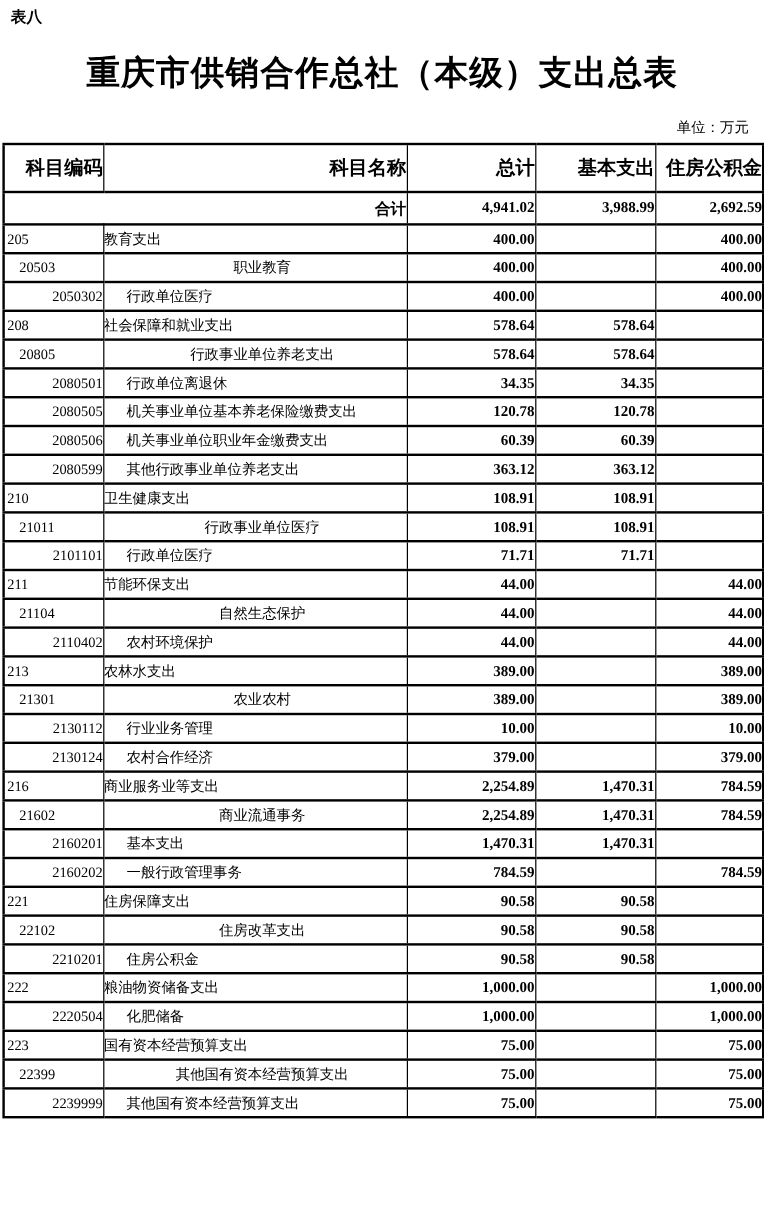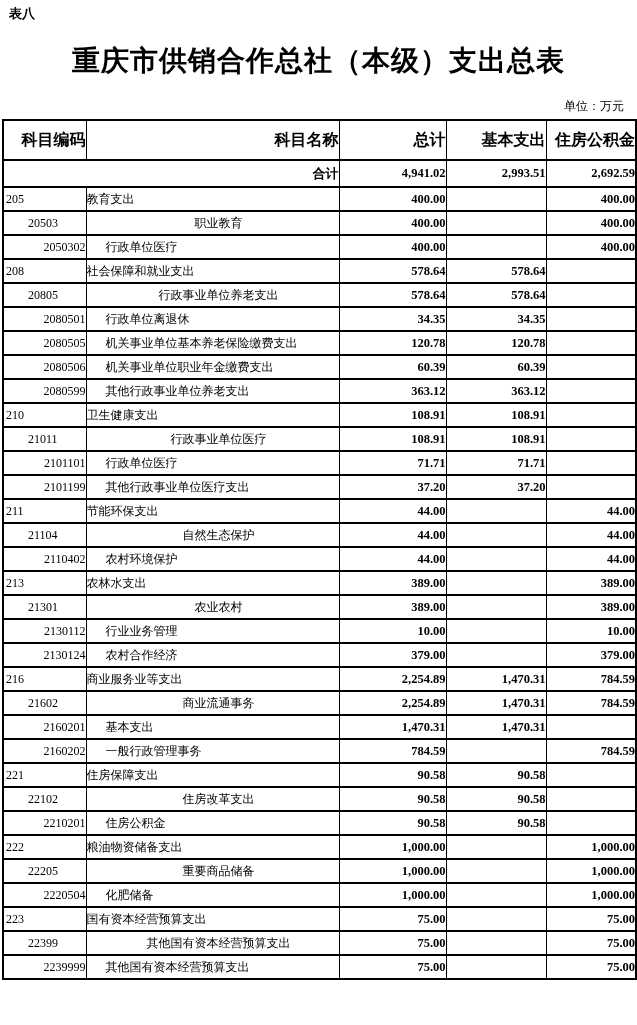--- a/index.html
+++ b/index.html
@@ -77,21 +77,21 @@
   tr.data-row td { height: 22px; }
   .num {
     text-align: right;
     padding-right: 2px;
     font-weight: bold;
     font-size: 12.5px;
     font-family: "Liberation Serif", serif;
   }
   .code-cell, .name-cell { font-size: 12px; }
   tr.lvl1 .code-cell { padding-left: 2px; }
-  tr.lvl2 .code-cell { padding-left: 24px; }
+  tr.lvl2 .code-cell { padding-left: 12px; }
   tr.lvl3 .code-cell { padding-left: 12px; text-align: right; }
   tr.lvl1 .name-cell { padding-left: 0; }
   tr.lvl2 .name-cell { padding-left: 12px; text-align: center; }
   tr.lvl3 .name-cell { padding-left: 19px; }
 </style>
 </head>
 <body>
 
 <div class="sheet">
 
@@ -115,21 +115,21 @@
         <th>科目名称</th>
         <th>总计</th>
         <th>基本支出</th>
         <th>住房公积金</th>
       </tr>
     </thead>
     <tbody id="table-body">
       <tr class="total-row">
         <td class="total-label" colspan="2">合计</td>
         <td class="num">4,941.02</td>
-        <td class="num">2,993.51</td>
+        <td class="num">3,988.99</td>
         <td class="num">2,692.59</td>
       </tr>
     <tr class="data-row lvl1">
       <td class="code-cell">205</td>
       <td class="name-cell">教育支出</td>
       <td class="num">400.00</td>
       <td class="num"></td>
       <td class="num">400.00</td>
     </tr>
         <tr class="data-row lvl2">
@@ -202,27 +202,20 @@
       <td class="num">108.91</td>
       <td class="num"></td>
     </tr>
         <tr class="data-row lvl3">
       <td class="code-cell">2101101</td>
       <td class="name-cell">行政单位医疗</td>
       <td class="num">71.71</td>
       <td class="num">71.71</td>
       <td class="num"></td>
     </tr>
-        <tr class="data-row lvl3">
-      <td class="code-cell">2101199</td>
-      <td class="name-cell">其他行政事业单位医疗支出</td>
-      <td class="num">37.20</td>
-      <td class="num">37.20</td>
-      <td class="num"></td>
-    </tr>
         <tr class="data-row lvl1">
       <td class="code-cell">211</td>
       <td class="name-cell">节能环保支出</td>
       <td class="num">44.00</td>
       <td class="num"></td>
       <td class="num">44.00</td>
     </tr>
         <tr class="data-row lvl2">
       <td class="code-cell">21104</td>
       <td class="name-cell">自然生态保护</td>
@@ -314,27 +307,20 @@
       <td class="num">90.58</td>
       <td class="num"></td>
     </tr>
         <tr class="data-row lvl1">
       <td class="code-cell">222</td>
       <td class="name-cell">粮油物资储备支出</td>
       <td class="num">1,000.00</td>
       <td class="num"></td>
       <td class="num">1,000.00</td>
     </tr>
-        <tr class="data-row lvl2">
-      <td class="code-cell">22205</td>
-      <td class="name-cell">重要商品储备</td>
-      <td class="num">1,000.00</td>
-      <td class="num"></td>
-      <td class="num">1,000.00</td>
-    </tr>
         <tr class="data-row lvl3">
       <td class="code-cell">2220504</td>
       <td class="name-cell">化肥储备</td>
       <td class="num">1,000.00</td>
       <td class="num"></td>
       <td class="num">1,000.00</td>
     </tr>
         <tr class="data-row lvl1">
       <td class="code-cell">223</td>
       <td class="name-cell">国有资本经营预算支出</td>

